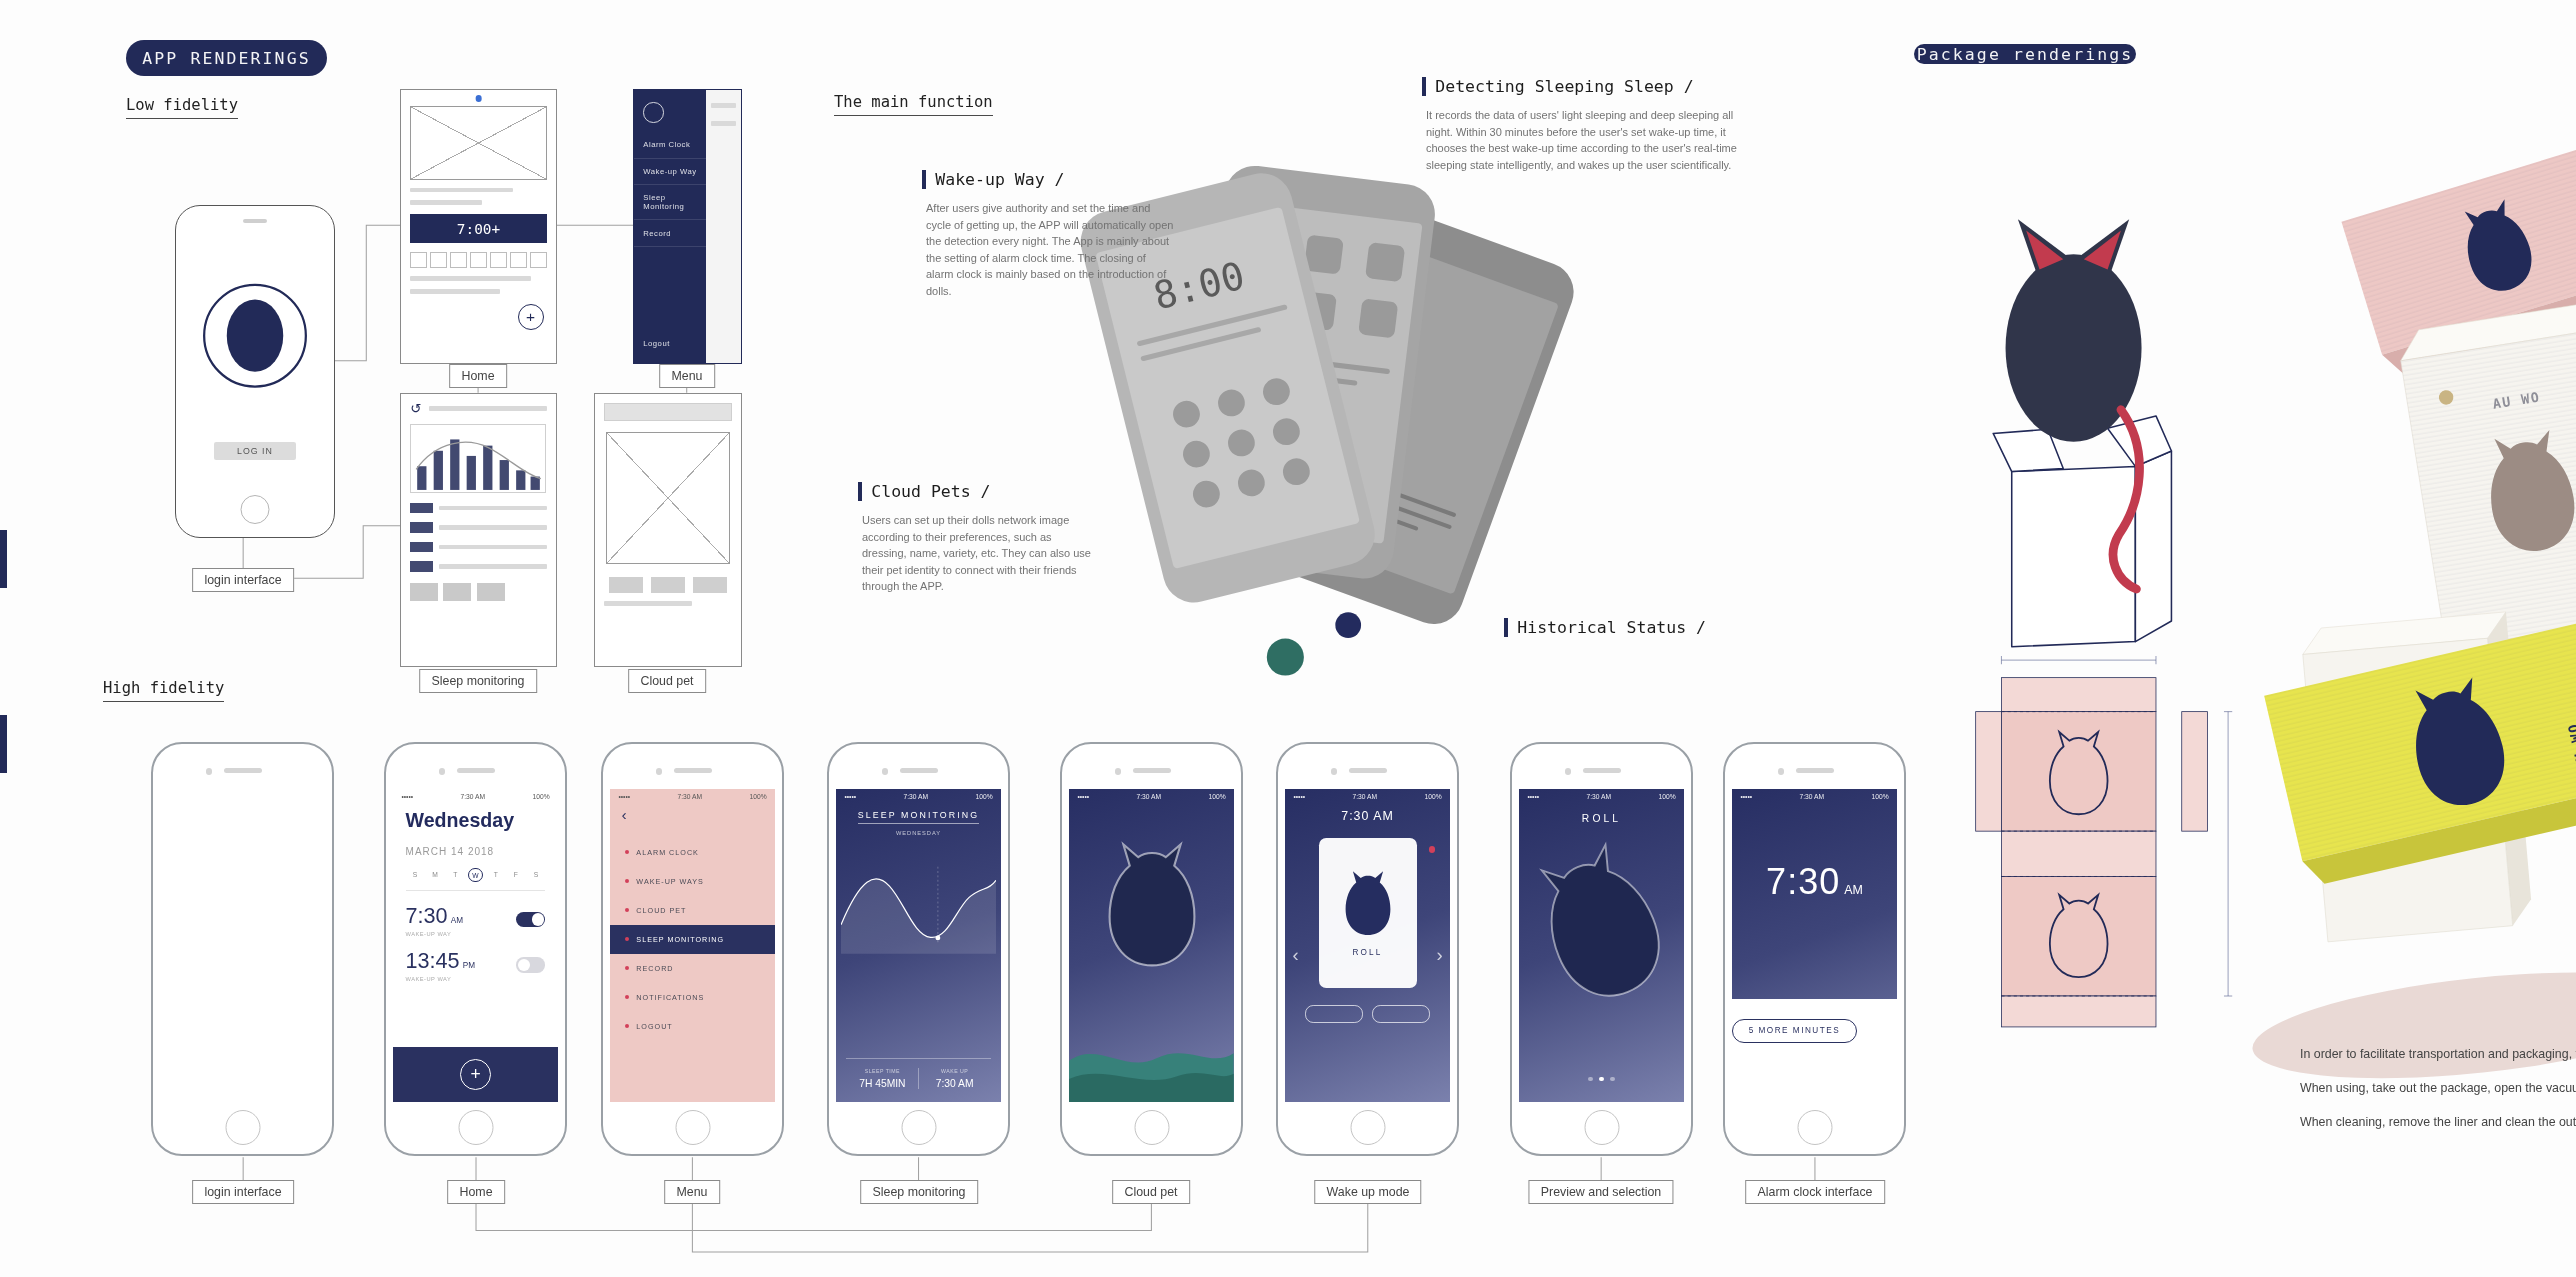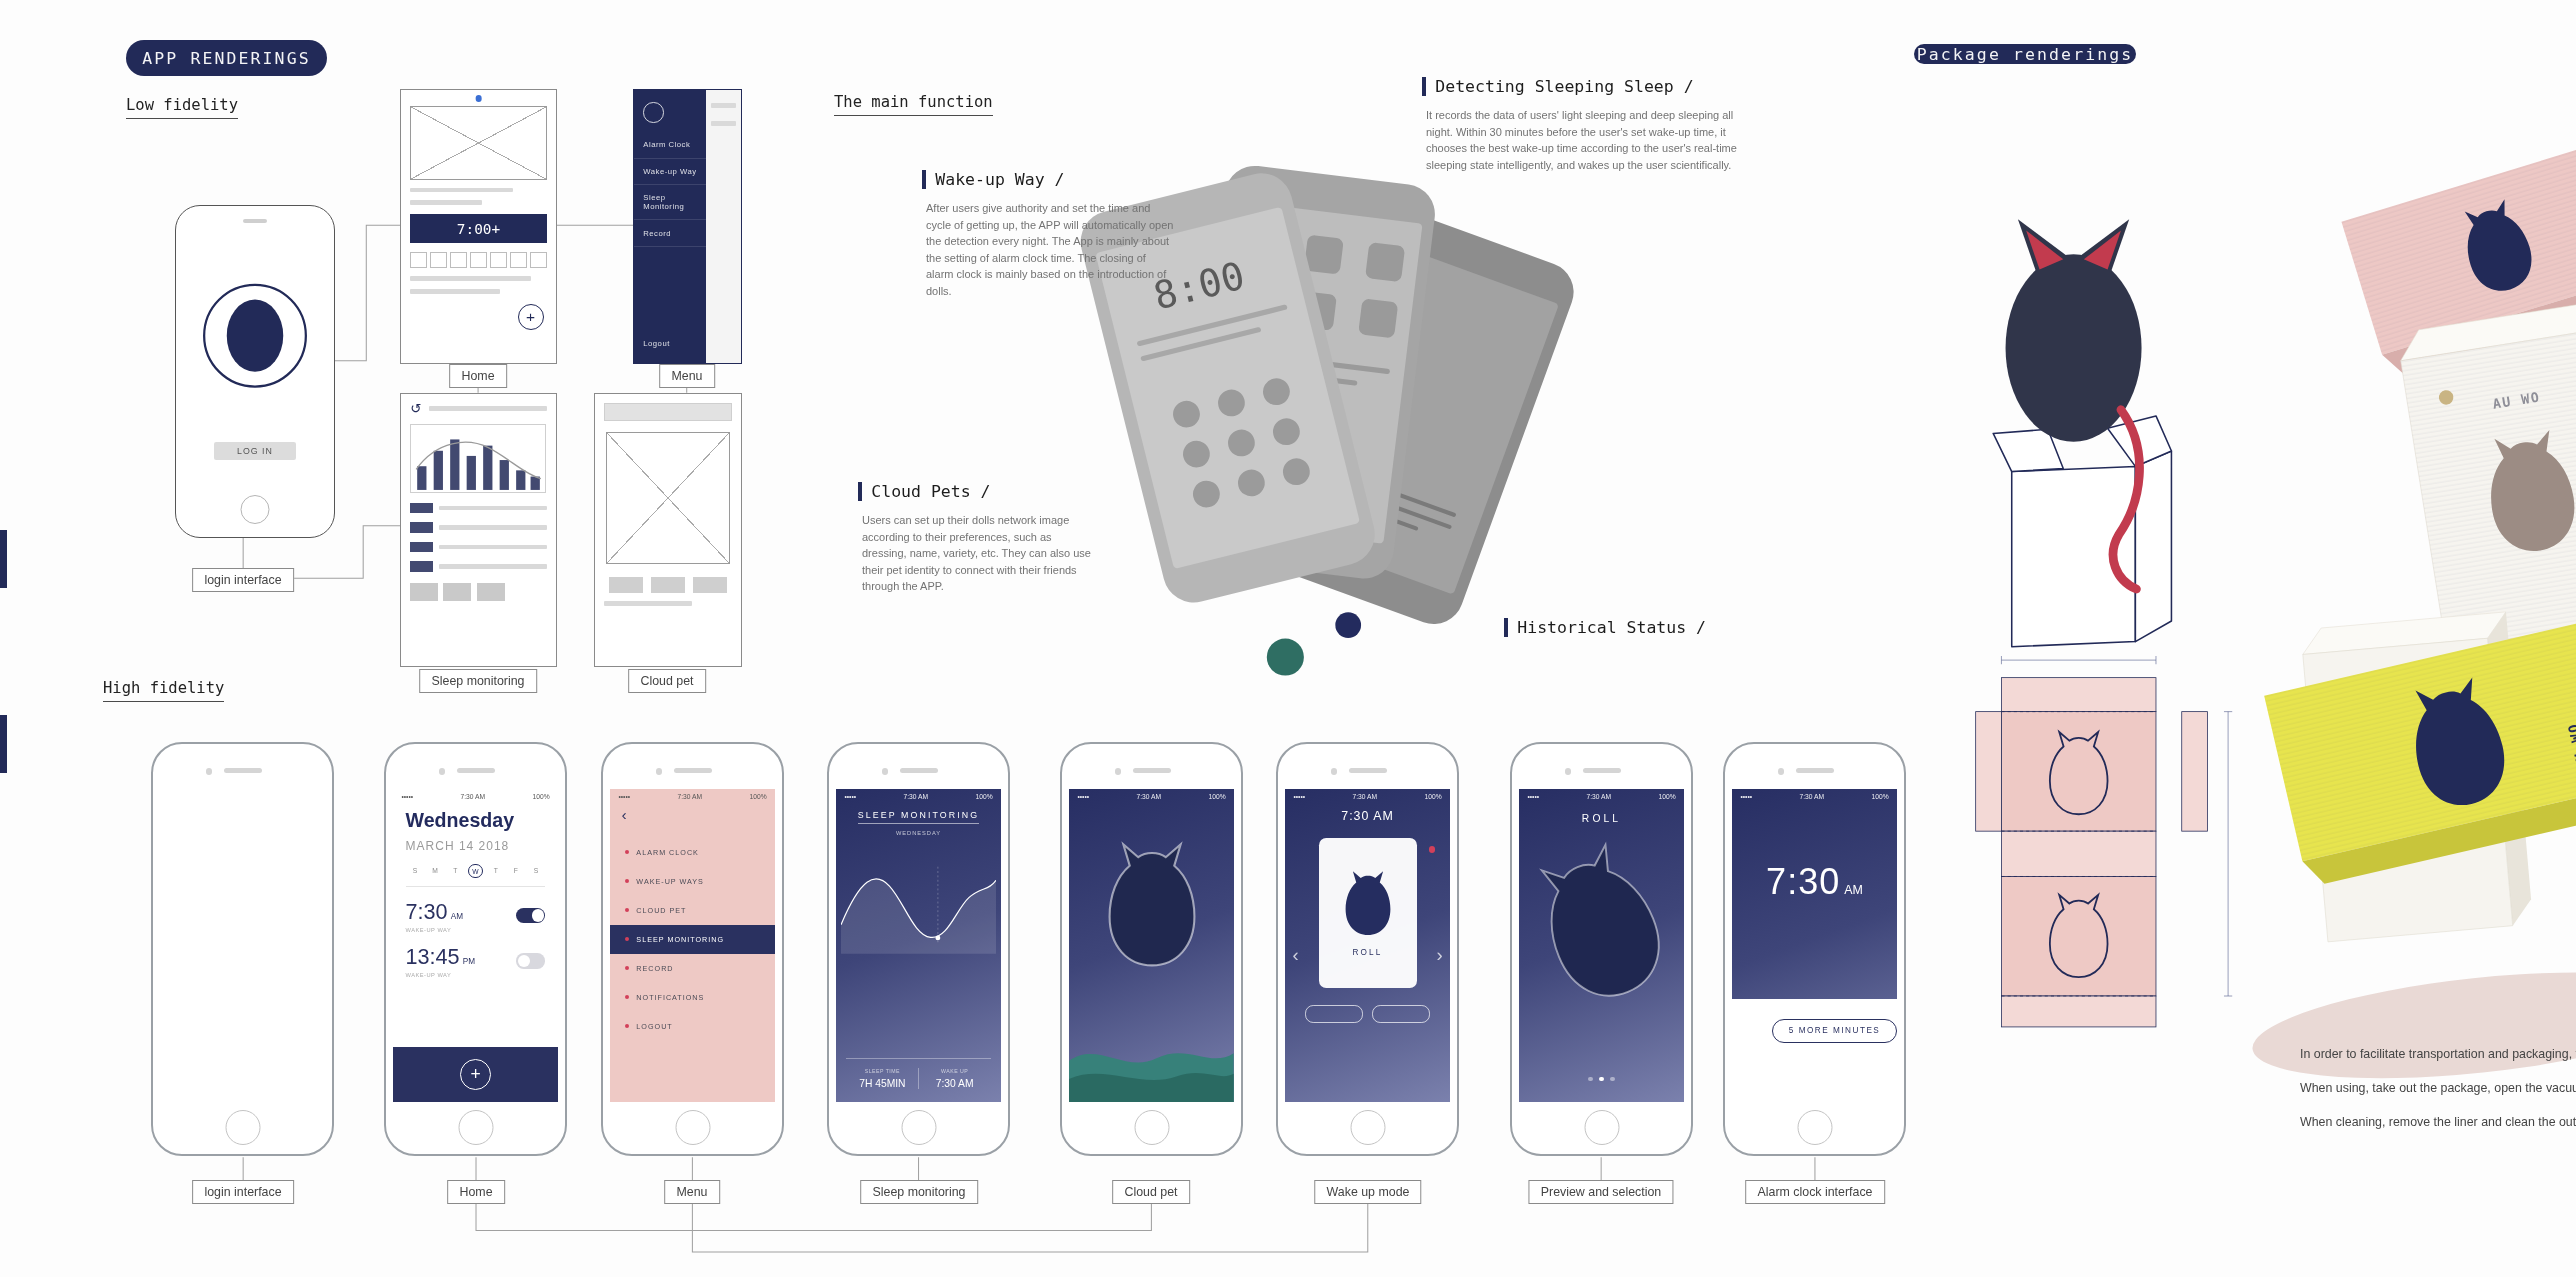--- a/index.html
+++ b/index.html
@@ -113,21 +113,21 @@
   .fieldrow{display:flex;align-items:flex-end;gap:7.2px;margin-top:16.5px}
   .ficon{width:12.4px;height:12.4px;border:1px solid rgba(255,255,255,.75)}
   .ficon.round{border-radius:50%}
   .ficon.square{border-radius:2.6px}
   .fline{flex:1;border-bottom:1px solid rgba(255,255,255,.6);padding-bottom:2.6px}
   .ftext{font-size:6.7px;letter-spacing:1.5px;color:rgba(255,255,255,.8)}
 
   
   .home-pad{padding:5.2px 12.4px 0}
   .day{font-size:19.6px;font-weight:bold;color:#232b5e}
-  .hdate{font-size:12px;letter-spacing:1px;color:#9a9a9a;margin-top:7px}
+  .hdate{font-size:10px;letter-spacing:1px;color:#9a9a9a;margin-top:14px}
   .week{display:flex;justify-content:space-between;margin-top:10.3px;padding:0 2.1px}
   .week span{width:14.4px;height:14.4px;line-height:14.4px;text-align:center;font-size:6.7px;color:#8a8a8a}
   .week span.on{border:1px solid #232b5e;border-radius:50%;color:#232b5e;box-sizing:border-box}
   .hr{border-bottom:0.5px solid #e4e4e4;margin-top:8.2px}
   .alrow{display:flex;justify-content:space-between;align-items:center;margin-top:11.3px}
   .atime{font-size:21.6px;color:#2a3160}
   .ampm{font-size:8.2px;color:#2a3160;margin-left:3.1px}
   .anote{font-size:5.7px;letter-spacing:0.5px;color:#ababab;margin-top:2.1px}
   .tog{width:29px;height:15.5px;border-radius:7.7px;background:#d8d8de;position:relative;display:inline-block}
   .tog i{position:absolute;top:1.5px;left:1.5px;width:12.4px;height:12.4px;border-radius:50%;background:#fff}
@@ -179,21 +179,21 @@
   .pv-cat{display:block;margin:23px auto 0;width:127px;height:159px;transform:rotate(-22deg)}
   .pv-dots{position:absolute;bottom:20.6px;left:0;right:0;display:flex;justify-content:center;gap:6.2px}
   .pv-dots i{width:4.6px;height:4.6px;border-radius:50%;background:rgba(255,255,255,.45)}
   .pv-dots i.on{background:#fff}
 
   
   .al-time{text-align:center;margin-top:57px;color:#fff}
   .al-time .t{font-size:36px;font-weight:300;letter-spacing:1px}
   .al-ampm{font-size:12.4px;margin-left:4.1px}
   .al-white{position:absolute;left:0;right:0;bottom:0;height:103px;background:#fff;
-    display:flex;align-items:flex-start;justify-content:flex-end;padding-top:19.6px;box-sizing:border-box}
+    display:flex;align-items:flex-start;justify-content:flex-start;padding-top:19.6px;box-sizing:border-box}
   .al-snooze{border:1px solid #2a3160;border-radius:14.4px;padding:6.7px 15.5px;
     font-size:8.2px;letter-spacing:1.5px;color:#2a3160}
 
   
   .brandtxt{font-family:"DejaVu Sans Mono",monospace;font-weight:bold;font-size:26px;letter-spacing:3px}
   .graytime{font-family:"DejaVu Sans Mono",monospace;font-size:74px}
 </style>
 </head>
 <body>
 

